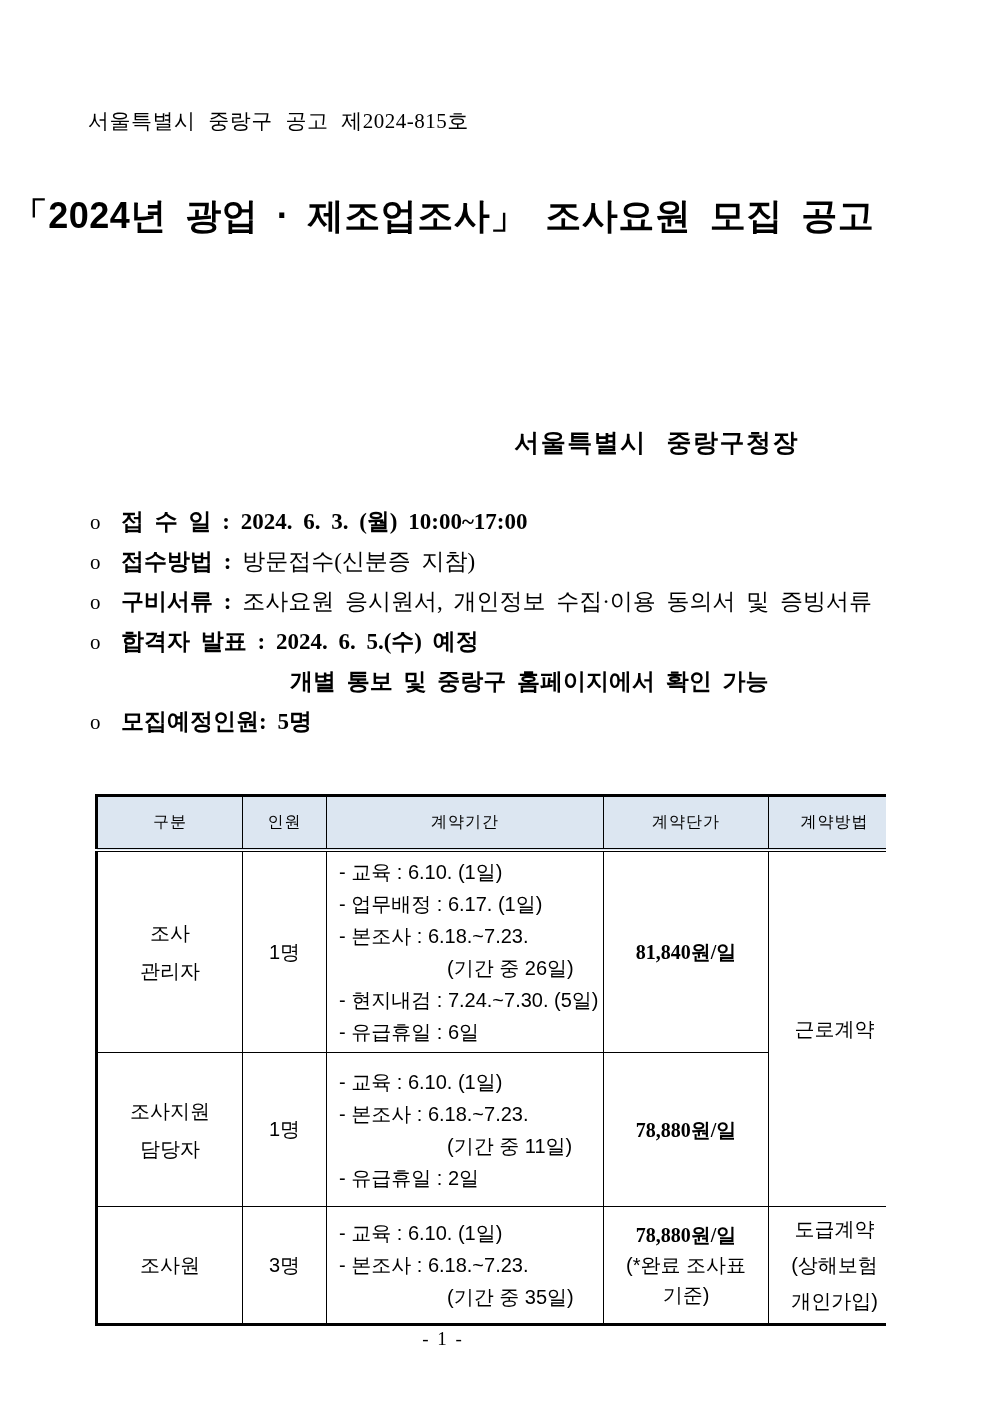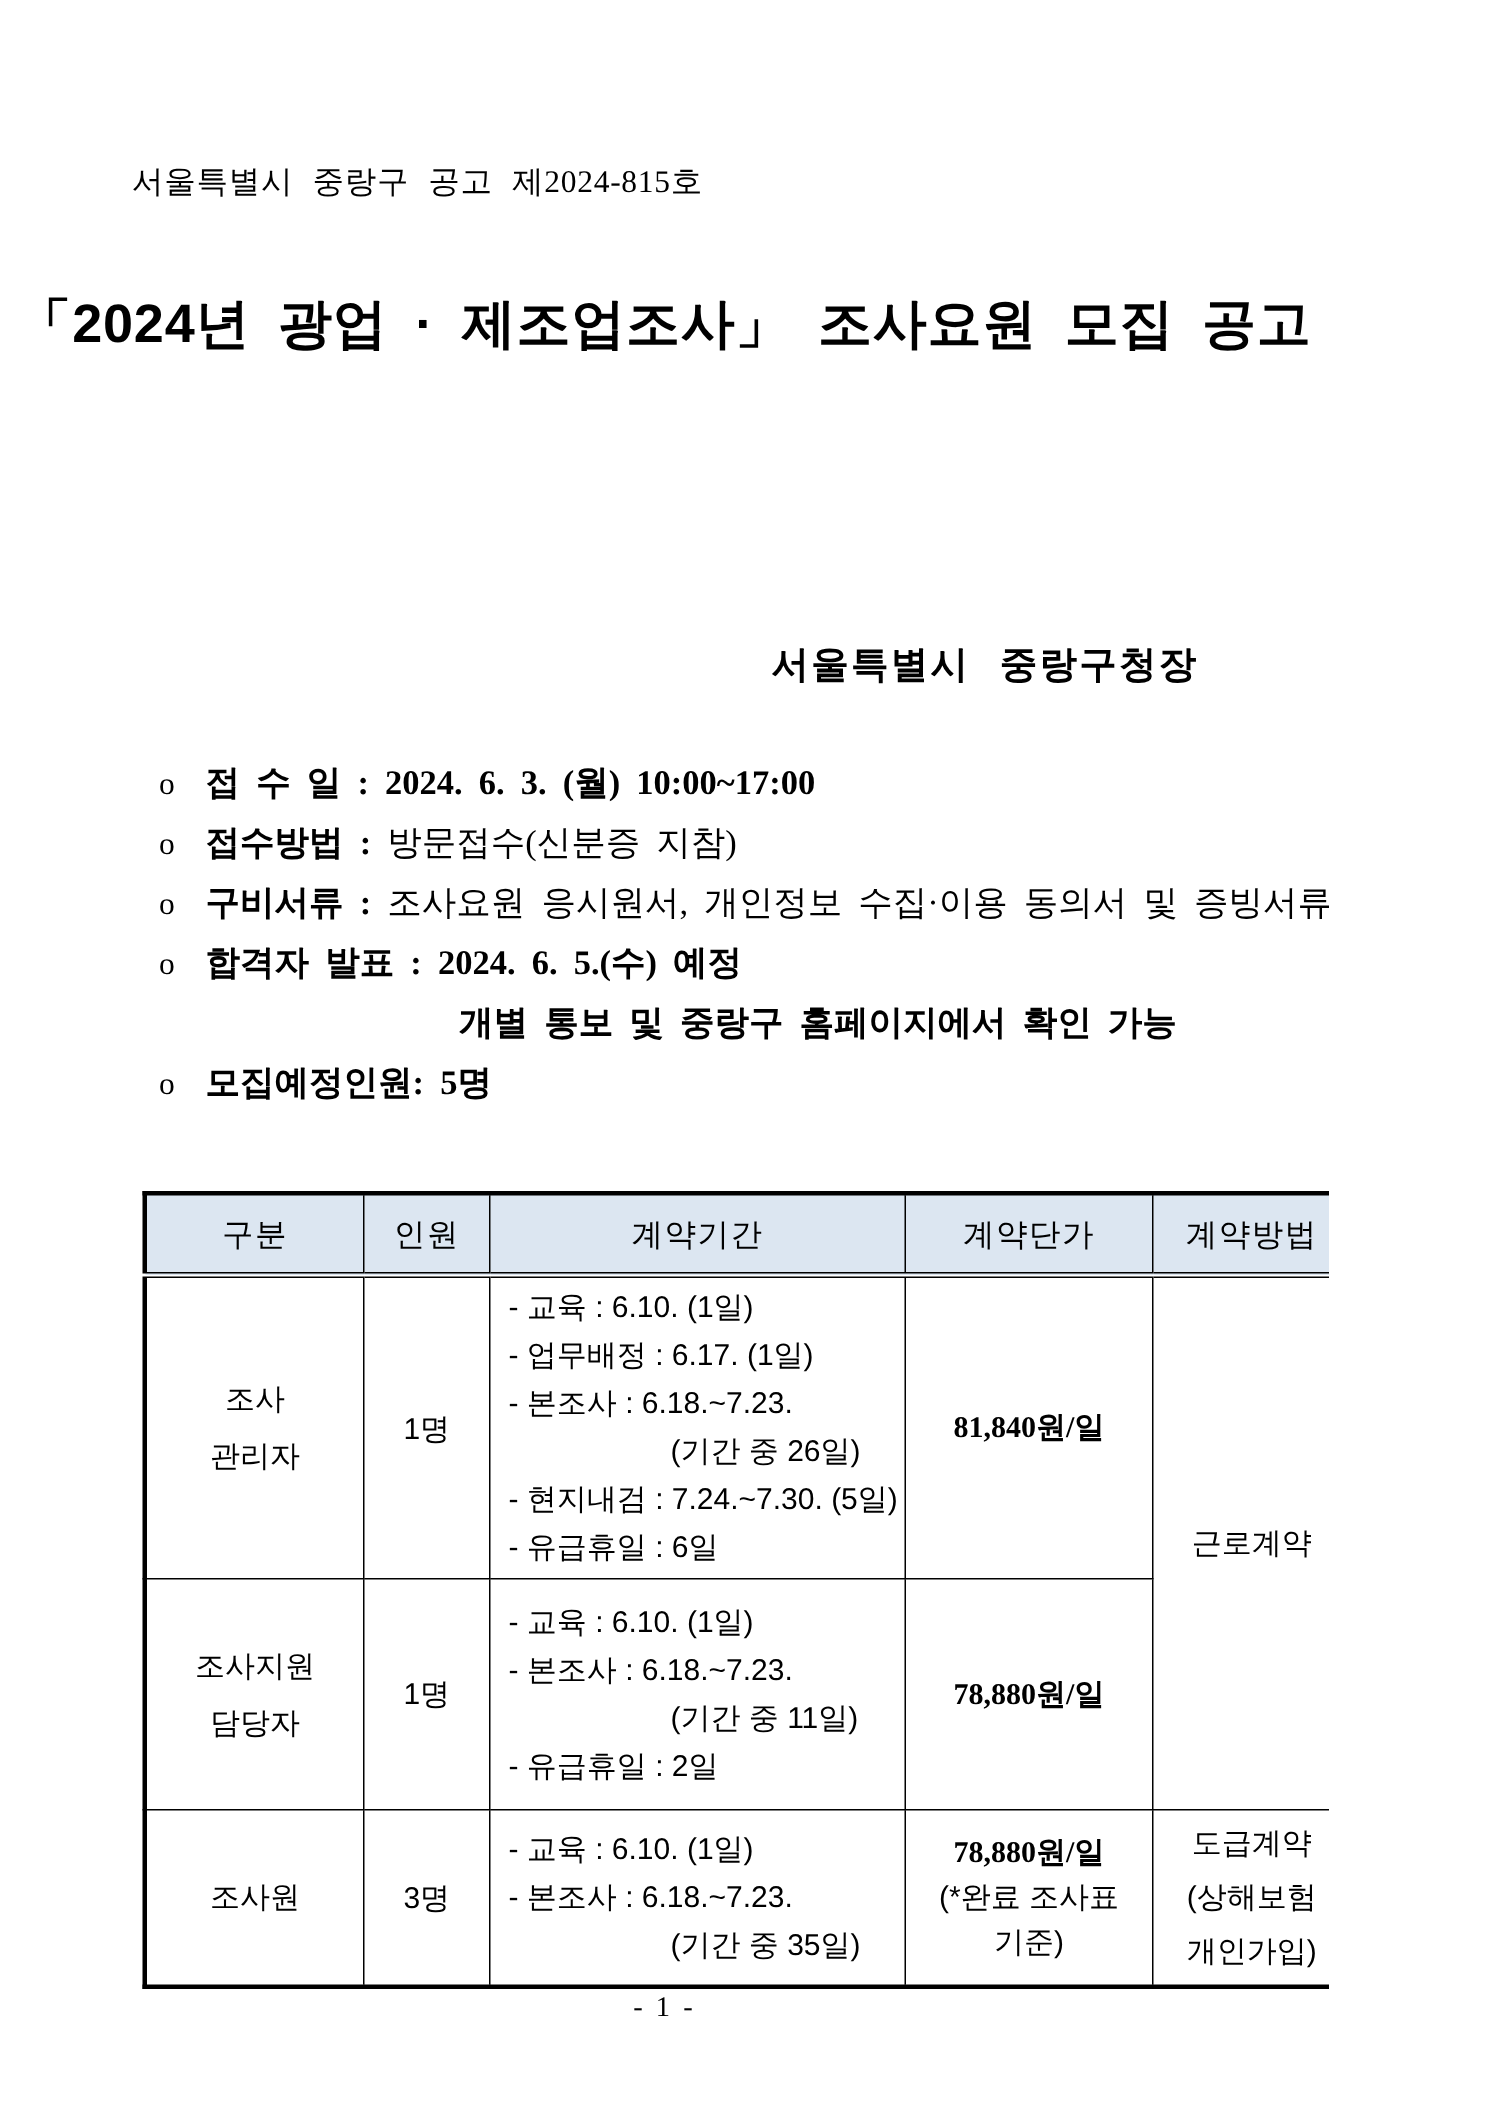--- a/index.html
+++ b/index.html
@@ -50,42 +50,41 @@
   .signer-line {
     position: absolute; right: 87px; top: 426px;
     font-size: 25px; font-weight: bold;
     word-spacing: 12px; letter-spacing: 1.5px;
   }
 
   
   .notice {
     position: absolute; left: 90px; top: 502px; width: 830px;
     font-size: 23px;
-    margin-left: 16px;
   }
   .notice-item { height: 40px; line-height: 40px; word-spacing: 5px; white-space: nowrap; }
   .notice-item .marker { display: inline-block; width: 31px; font-size: 21px; }
   .notice-item .n-label { font-weight: bold; }
   .notice-item .n-value.bold { font-weight: bold; }
   .notice-item.cont { padding-left: 200px; font-weight: bold; }
 
   
   .recruit-table {
     position: absolute; left: 95px; top: 794px;
     width: 805px;
     border-collapse: collapse;
     table-layout: fixed;
     font-family: "Liberation Sans", sans-serif;
     font-size: 20px;
   }
   .recruit-table, .recruit-table th, .recruit-table td { border: 1px solid #000; }
   .recruit-table { border: 3px solid #000; }
   .recruit-table th {
     background: var(--table-header-bg, #dce6f1);
-    font-weight: normal; font-size: 21px;
+    font-weight: normal; font-size: 16px;
     height: 49px;
     border-bottom: 4px double #000;
     letter-spacing: 1px;
   }
   .recruit-table td { vertical-align: middle; }
   .cell-center { text-align: center; }
   .cell-category { text-align: center; white-space: pre-line; line-height: 38px; }
   .row1 td { height: 192px; }
   .row2 td { height: 145px; }
   .row3 td { height: 108px; }

